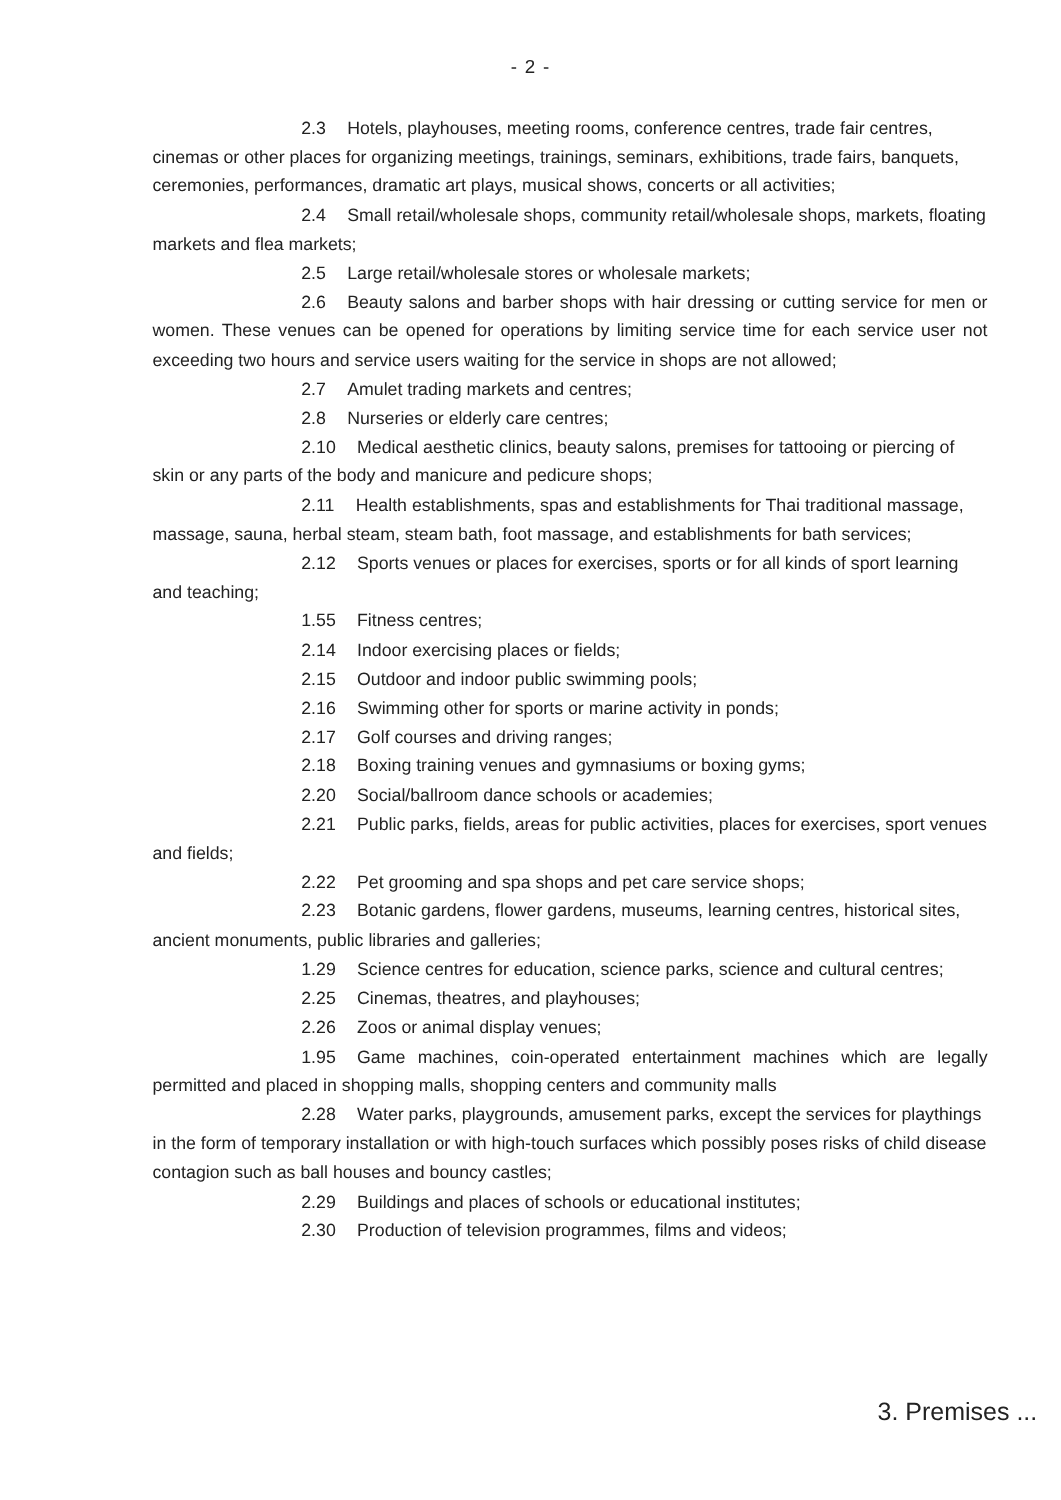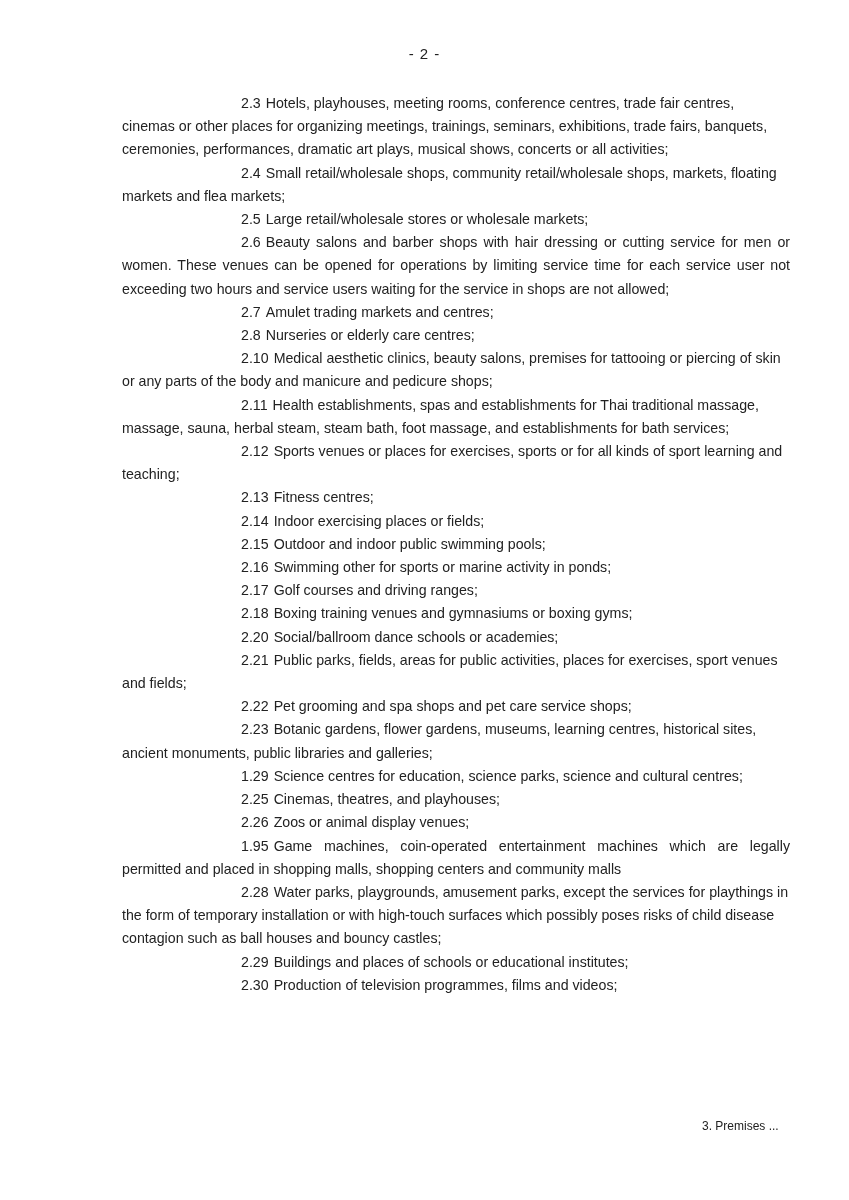--- a/index.html
+++ b/index.html
@@ -34,46 +34,46 @@
     }
     .item {
       margin: 0;
       text-align: justify;
       text-indent: 119px;
     }
     .item.ragged {
       text-align: left;
     }
     .item .num {
-      margin-right: 5px;
+      margin-right: 17px;
     }
     .footer-next {
       position: absolute;
       top: 1119px;
       left: 702px;
-      font-size: 12px;
+      font-size: 20px;
     }
   </style>
 </head>
 <body>
 
 <div>
   <div class="page-number">- 2 -</div>
 
   <div class="content">
     <p class="item ragged"><span class="num">2.3</span><span>Hotels, playhouses, meeting rooms, conference centres, trade fair centres, cinemas or other places for organizing meetings, trainings, seminars, exhibitions, trade fairs, banquets, ceremonies, performances, dramatic art plays, musical shows, concerts or all activities;</span></p>
     <p class="item ragged"><span class="num">2.4</span><span>Small retail/wholesale shops, community retail/wholesale shops, markets, floating markets and flea markets;</span></p>
     <p class="item ragged"><span class="num">2.5</span><span>Large retail/wholesale stores or wholesale markets;</span></p>
     <p class="item"><span class="num">2.6</span><span>Beauty salons and barber shops with hair dressing or cutting service for men or women. These venues can be opened for operations by limiting service time for each service user not exceeding two hours and service users waiting for the service in shops are not allowed;</span></p>
     <p class="item ragged"><span class="num">2.7</span><span>Amulet trading markets and centres;</span></p>
     <p class="item ragged"><span class="num">2.8</span><span>Nurseries or elderly care centres;</span></p>
     <p class="item ragged"><span class="num">2.10</span><span>Medical aesthetic clinics, beauty salons, premises for tattooing or piercing of skin or any parts of the body and manicure and pedicure shops;</span></p>
     <p class="item ragged"><span class="num">2.11</span><span>Health establishments, spas and establishments for Thai traditional massage, massage, sauna, herbal steam, steam bath, foot massage, and establishments for bath services;</span></p>
     <p class="item ragged"><span class="num">2.12</span><span>Sports venues or places for exercises, sports or for all kinds of sport learning and teaching;</span></p>
-    <p class="item ragged"><span class="num">2.13</span><span>Fitness centres;</span></p>
+    <p class="item ragged"><span class="num">1.55</span><span>Fitness centres;</span></p>
     <p class="item ragged"><span class="num">2.14</span><span>Indoor exercising places or fields;</span></p>
     <p class="item ragged"><span class="num">2.15</span><span>Outdoor and indoor public swimming pools;</span></p>
     <p class="item ragged"><span class="num">2.16</span><span>Swimming other for sports or marine activity in ponds;</span></p>
     <p class="item ragged"><span class="num">2.17</span><span>Golf courses and driving ranges;</span></p>
     <p class="item ragged"><span class="num">2.18</span><span>Boxing training venues and gymnasiums or boxing gyms;</span></p>
     <p class="item ragged"><span class="num">2.20</span><span>Social/ballroom dance schools or academies;</span></p>
     <p class="item ragged"><span class="num">2.21</span><span>Public parks, fields, areas for public activities, places for exercises, sport venues and fields;</span></p>
     <p class="item ragged"><span class="num">2.22</span><span>Pet grooming and spa shops and pet care service shops;</span></p>
     <p class="item ragged"><span class="num">2.23</span><span>Botanic gardens, flower gardens, museums, learning centres, historical sites, ancient monuments, public libraries and galleries;</span></p>
     <p class="item ragged"><span class="num">1.29</span><span>Science centres for education, science parks, science and cultural centres;</span></p>

